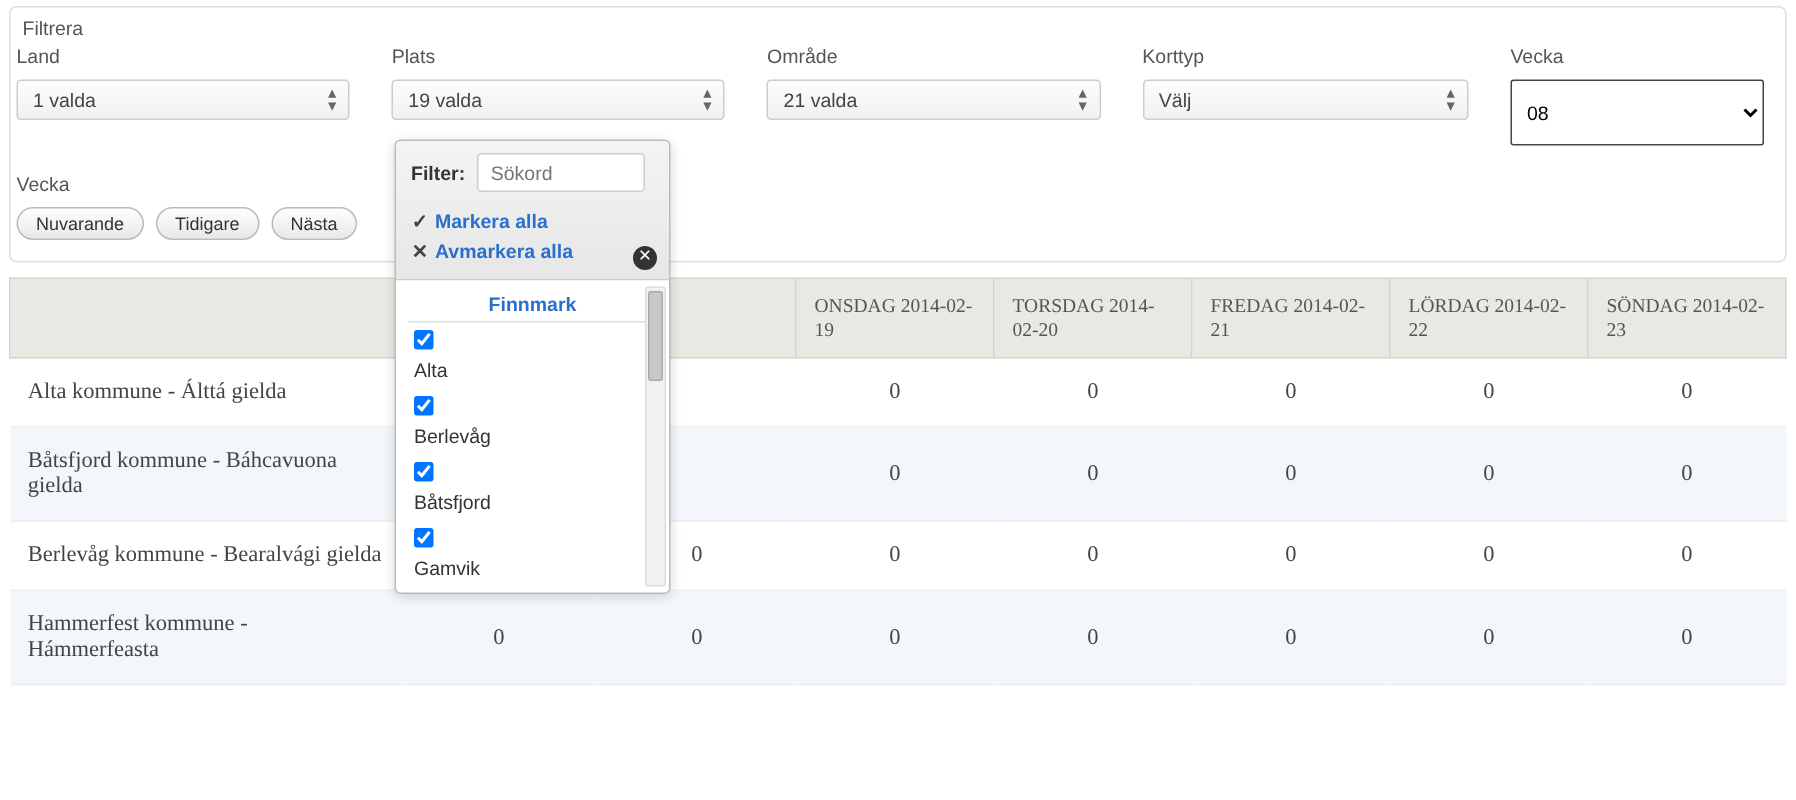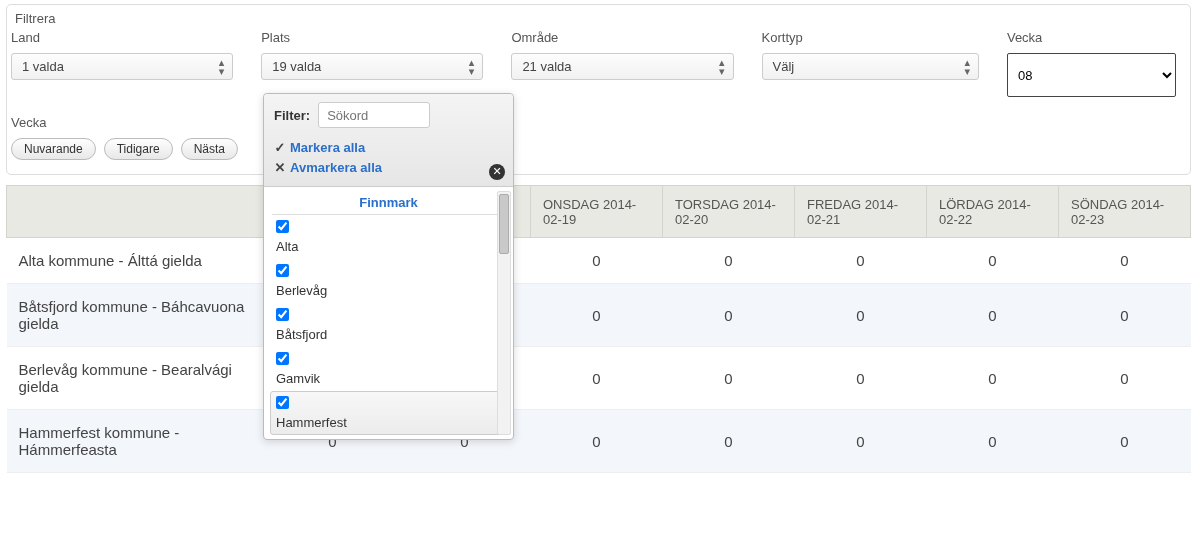--- a/index.html
+++ b/index.html
@@ -22,39 +22,39 @@
   .select-box .chev { position: absolute; right: 8px; top: 4px; color: #666; font-size: 11px; line-height: 9px; }
   .select-box .chev span { display:block; }
   
   .select-native { width: 100%; height: 44px; border: 1px solid #444; border-radius: 2px; padding: 0 6px; background: #fff; font-size: 13px; }
   
   .vecka2 { margin-top: 18px; }
   .btn-row { display: flex; gap: 8px; margin-top: 8px; }
   .pill { background: linear-gradient(#fefefe,#e8e8e8); border: 1px solid #bbb; border-radius: 12px; padding: 3px 12px; font-size: 12px; color: #333; cursor: pointer; }
   
   
-  .dropdown-panel { position: absolute; left: 263px; top: 93px; width: 251px; border: 1px solid #bbb; border-radius: 4px; background: #fff; box-shadow: 0 2px 8px rgba(0,0,0,0.15); z-index: 50; }
+  .dropdown-panel { position: absolute; left: 263px; top: 93px; width: 184px; border: 1px solid #bbb; border-radius: 4px; background: #fff; box-shadow: 0 2px 8px rgba(0,0,0,0.15); z-index: 50; }
   .dd-head { background: linear-gradient(#f4f4f4,#e6e6e6); padding: 8px 10px 8px 10px; border-bottom: 1px solid #ccc; position: relative; border-radius: 4px 4px 0 0;}
   .dd-filter-row { display: flex; align-items: center; gap: 8px; margin-bottom: 10px; }
   .dd-filter-label { font-weight: bold; color: #333; font-size: 13px; }
   .dd-filter-input { border: 1px solid #ccc; border-radius: 3px; height: 26px; padding: 0 8px; width: 112px; font-size: 13px; color: #888; }
   .dd-action { display: flex; align-items: center; gap: 4px; color: #2a6fc9; font-size: 13px; cursor: pointer; line-height: 20px; font-weight: bold; }
   .dd-action .mark { font-weight: bold; color: #444; font-size: 13px; width: 12px; text-align: center;}
   .dd-close { position: absolute; right: 8px; bottom: 6px; width: 16px; height: 16px; background: #333; color: #fff; border-radius: 50%; text-align: center; line-height: 15px; font-size: 11px; cursor: pointer; }
   
   .dd-body { position: relative; padding: 4px 0 4px 0; }
   .dd-group { color: #2a6fc9; font-weight: bold; text-align: center; padding: 4px 0; font-size: 13px; }
   .dd-divider { border: none; border-top: 1px solid #ddd; margin: 0 8px; }
   .dd-item { display: flex; align-items: flex-start; gap: 6px; padding: 5px 12px; font-size: 13px; color: #333; cursor: pointer; flex-direction: column; }
   .dd-item.hover { background: linear-gradient(#f7f7f7,#ececec); border: 1px solid #ccc; border-radius: 3px; margin: 0 6px; padding: 4px 5px; }
   .dd-scrollbar { position: absolute; right: 2px; top: 4px; bottom: 4px; width: 14px; background: #f2f2f2; border: 1px solid #ddd; border-radius: 2px; }
   .dd-thumb { position: absolute; left: 1px; right: 1px; top: 2px; height: 60px; background: #c9c9c9; border: 1px solid #aaa; border-radius: 2px; }
   
   
-  .table-wrap { margin: 0 6px; }
+  .table-wrap { margin: 0 6px; font-family: Liberation Serif, serif; }
   table { border-collapse: collapse; width: 100%; table-layout: fixed; }
   th, td { text-align: left; }
   thead th { background: #e9e9e3; border: 1px solid #d4d4cf; padding: 10px 12px; color: #555; font-weight: normal; font-size: 13px; vertical-align: middle; height: 52px;}
   thead th:first-child { width: 260px; }
   tbody td { padding: 14px 12px; border-bottom: 1px solid #eee; color: #444; font-size: 15px; }
   tbody td:first-child { color: #444; }
   tbody td:not(:first-child){ text-align: center; }
   tbody tr:nth-child(even) td { background: #f3f6fa; }
   tbody tr:nth-child(odd) td { background: #fff; }
   
@@ -155,24 +155,20 @@
           <input type="checkbox" checked="" style="">
           <span>Berlevåg</span>
         </div>
         <div class="dd-item">
           <input type="checkbox" checked="" style="">
           <span>Båtsfjord</span>
         </div>
         <div class="dd-item">
           <input type="checkbox" checked="" style="">
           <span>Gamvik</span>
-        </div>
-        <div class="dd-item hover">
-          <input type="checkbox" checked="" style="">
-          <span>Hammerfest</span>
         </div>
       </div>
     <div class="dd-scrollbar">
       <div class="dd-thumb"></div>
     </div>
   </div>
 </div>
 
 <div class="table-wrap">
   <table>

